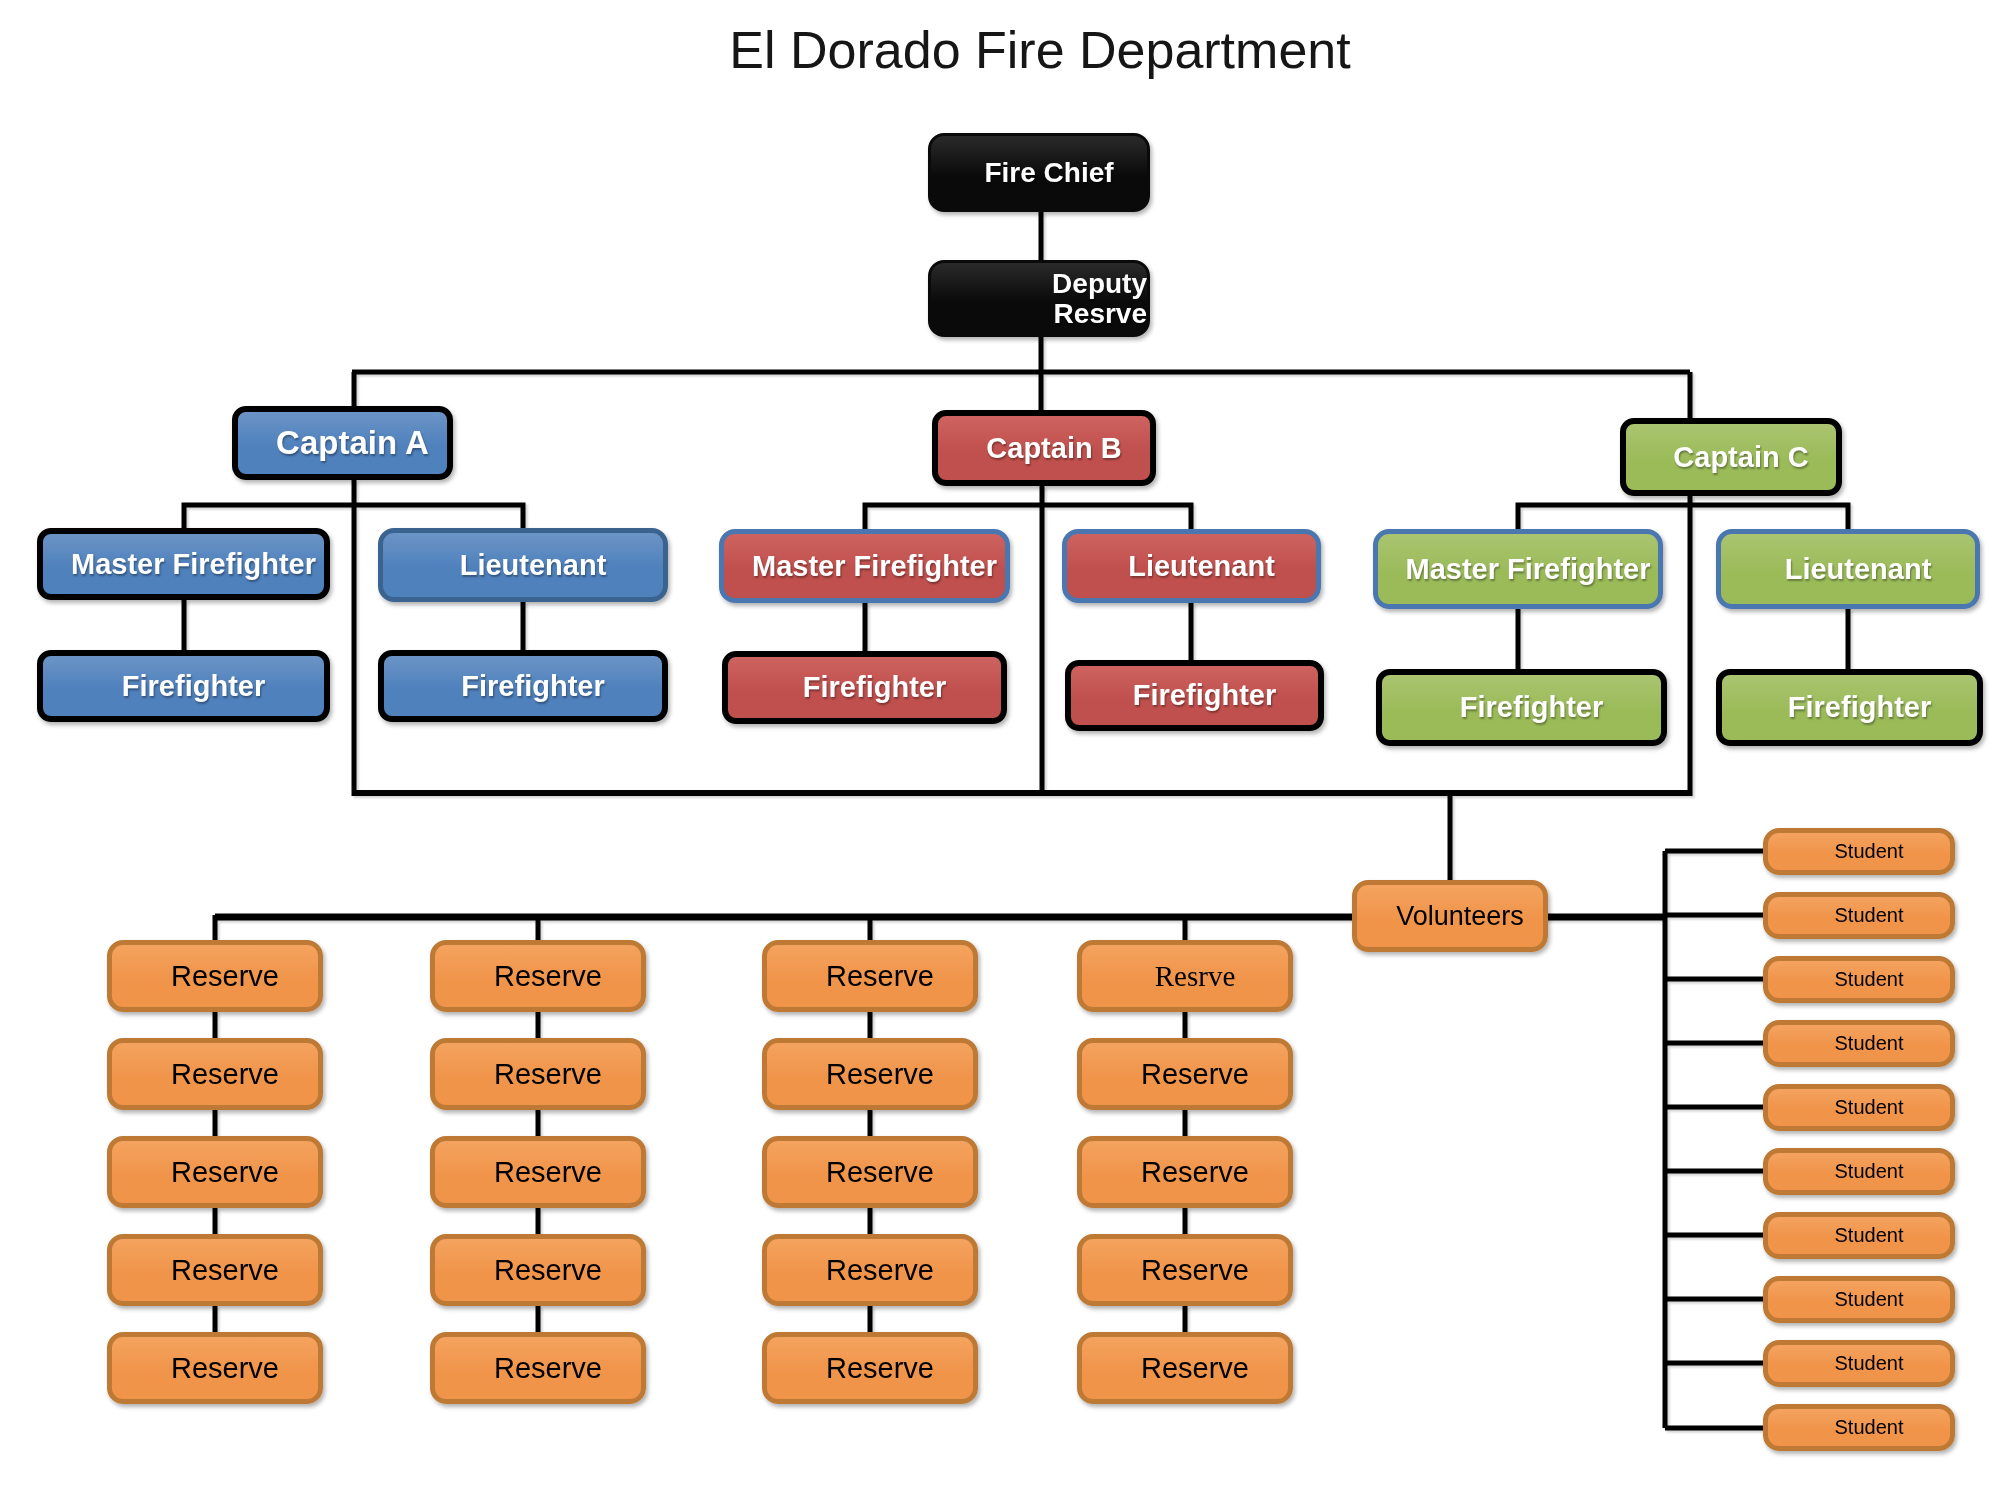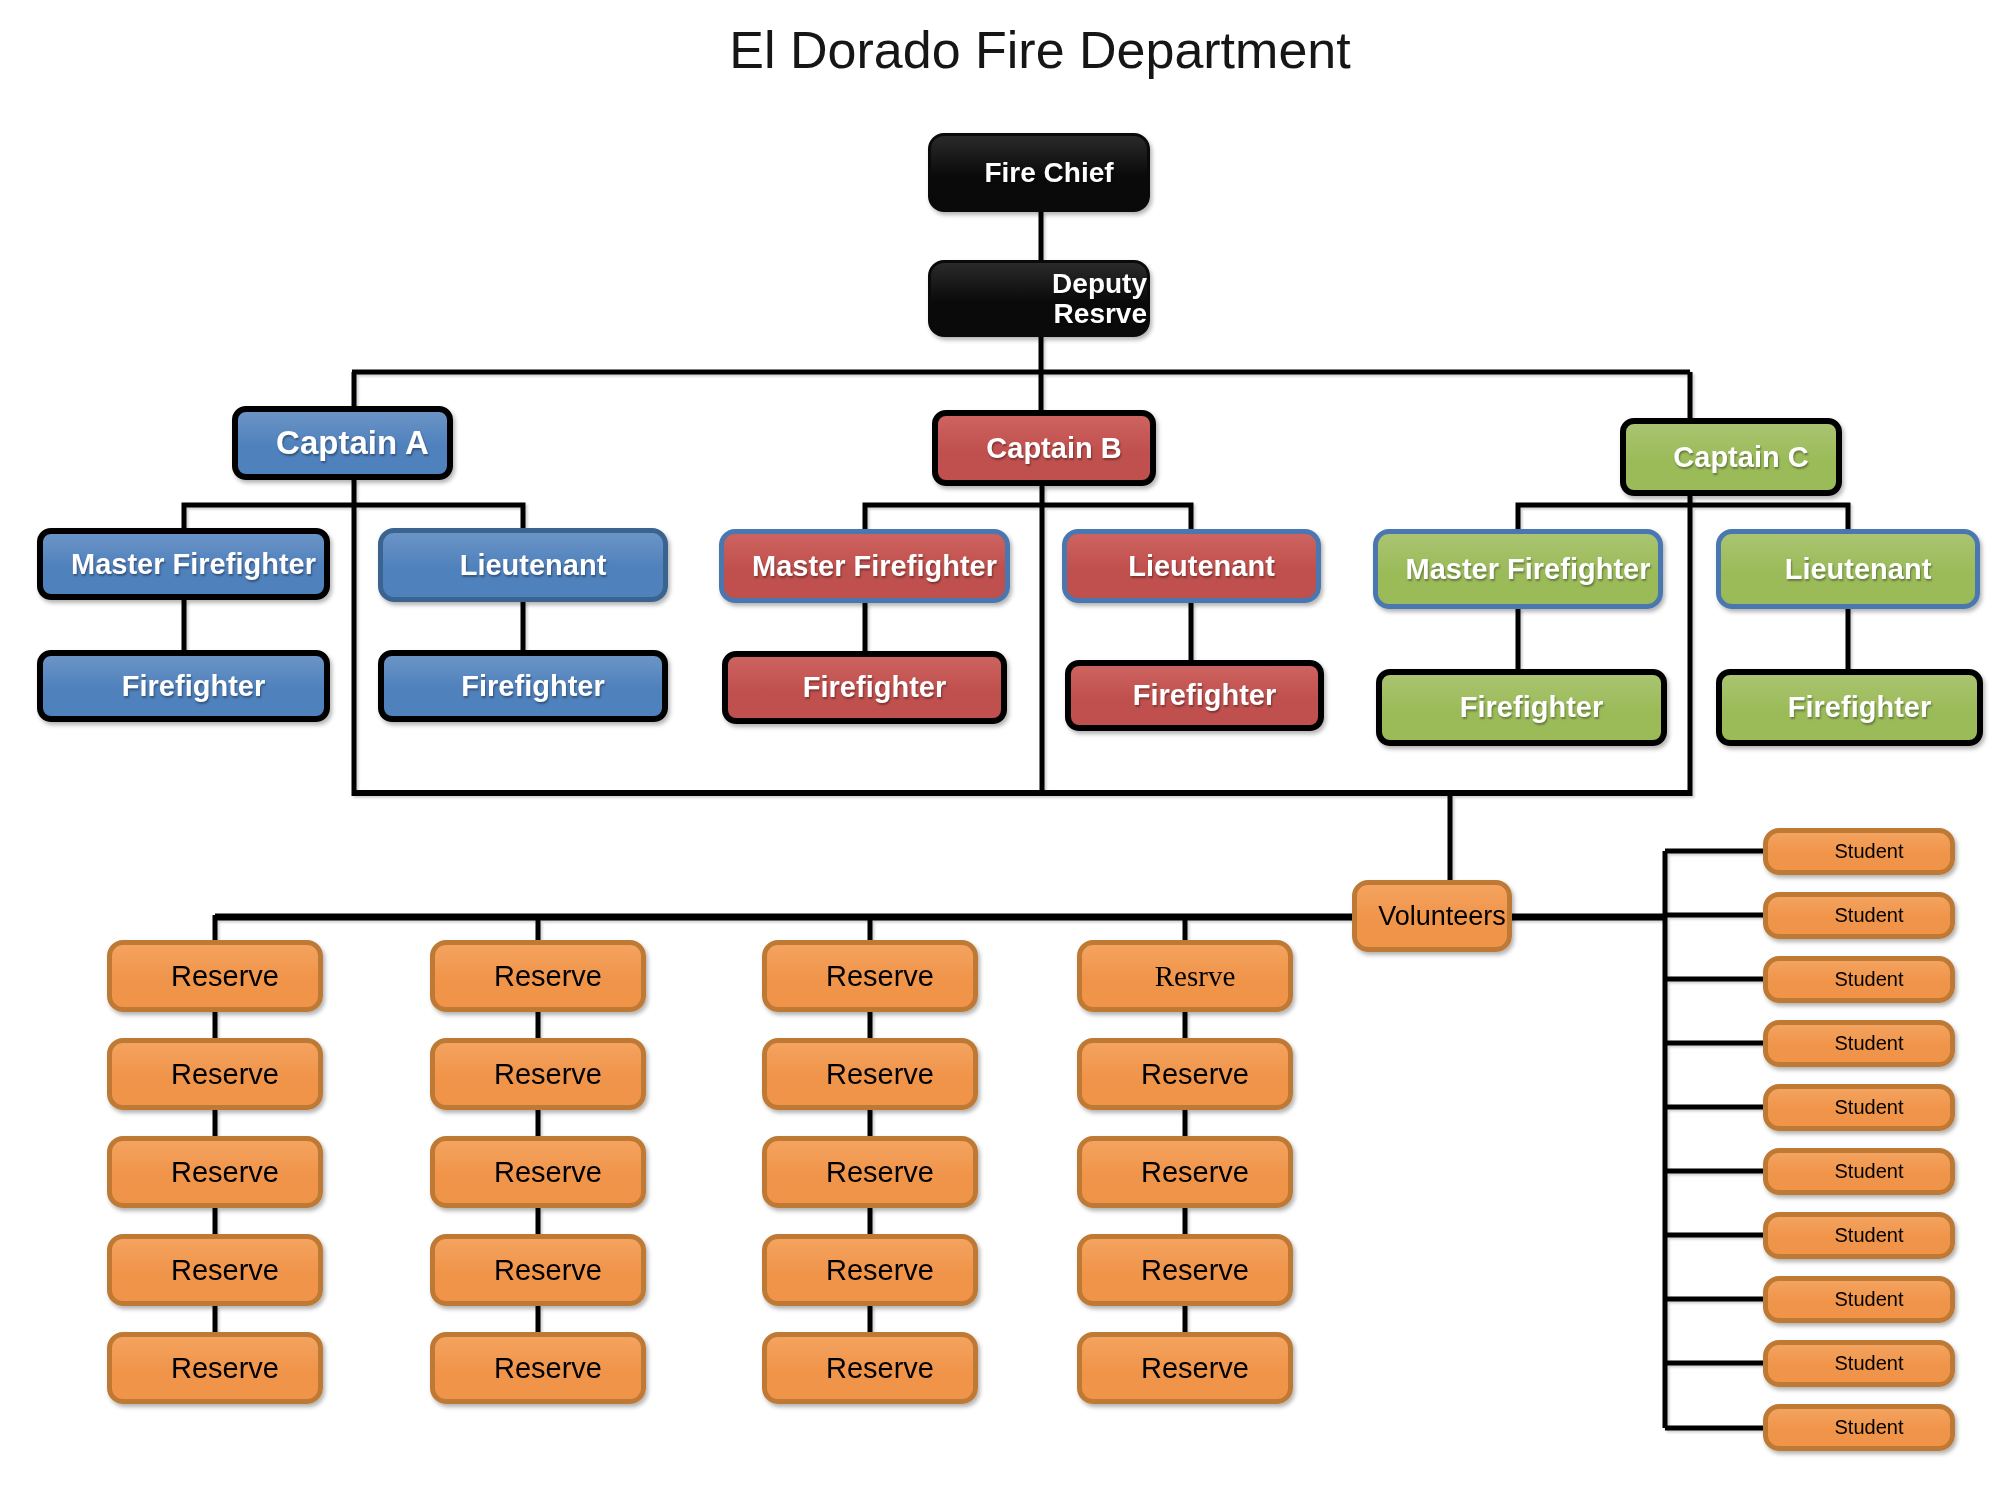--- a/index.html
+++ b/index.html
@@ -90,21 +90,21 @@
       <div class="node whitetext" style="left: 37px; top: 650px; width: 293px; height: 72px; background: linear-gradient(rgb(107, 148, 198) 0%, rgb(79, 129, 189) 55%); border-color: rgb(0, 0, 0); border-width: 6px; border-radius: 14px; color: rgb(255, 255, 255); font-weight: 700; font-size: 29px;">Firefighter</div>
       <div class="node whitetext" style="left: 378px; top: 650px; width: 290px; height: 72px; background: linear-gradient(rgb(107, 148, 198) 0%, rgb(79, 129, 189) 55%); border-color: rgb(0, 0, 0); border-width: 6px; border-radius: 14px; color: rgb(255, 255, 255); font-weight: 700; font-size: 29px;">Firefighter</div>
       <div class="node whitetext" style="left: 719px; top: 529px; width: 291px; height: 74px; background: linear-gradient(rgb(205, 99, 96) 0%, rgb(192, 80, 77) 55%); border-color: rgb(74, 119, 176); border-width: 5px; border-radius: 16px; color: rgb(255, 255, 255); font-weight: 700; font-size: 29px;">Master Firefighter</div>
       <div class="node whitetext" style="left: 1062px; top: 529px; width: 259px; height: 74px; background: linear-gradient(rgb(205, 99, 96) 0%, rgb(192, 80, 77) 55%); border-color: rgb(74, 119, 176); border-width: 5px; border-radius: 16px; color: rgb(255, 255, 255); font-weight: 700; font-size: 29px;">Lieutenant</div>
       <div class="node whitetext" style="left: 722px; top: 651px; width: 285px; height: 73px; background: linear-gradient(rgb(205, 99, 96) 0%, rgb(192, 80, 77) 55%); border-color: rgb(0, 0, 0); border-width: 6px; border-radius: 14px; color: rgb(255, 255, 255); font-weight: 700; font-size: 29px;">Firefighter</div>
       <div class="node whitetext" style="left: 1065px; top: 660px; width: 259px; height: 71px; background: linear-gradient(rgb(205, 99, 96) 0%, rgb(192, 80, 77) 55%); border-color: rgb(0, 0, 0); border-width: 6px; border-radius: 14px; color: rgb(255, 255, 255); font-weight: 700; font-size: 29px;">Firefighter</div>
       <div class="node whitetext" style="left: 1373px; top: 529px; width: 290px; height: 80px; background: linear-gradient(rgb(170, 196, 112) 0%, rgb(155, 187, 89) 55%); border-color: rgb(74, 119, 176); border-width: 5px; border-radius: 16px; color: rgb(255, 255, 255); font-weight: 700; font-size: 29px;">Master Firefighter</div>
       <div class="node whitetext" style="left: 1716px; top: 529px; width: 264px; height: 80px; background: linear-gradient(rgb(170, 196, 112) 0%, rgb(155, 187, 89) 55%); border-color: rgb(74, 119, 176); border-width: 5px; border-radius: 16px; color: rgb(255, 255, 255); font-weight: 700; font-size: 29px;">Lieutenant</div>
       <div class="node whitetext" style="left: 1376px; top: 669px; width: 291px; height: 77px; background: linear-gradient(rgb(170, 196, 112) 0%, rgb(155, 187, 89) 55%); border-color: rgb(0, 0, 0); border-width: 6px; border-radius: 14px; color: rgb(255, 255, 255); font-weight: 700; font-size: 29px;">Firefighter</div>
       <div class="node whitetext" style="left: 1716px; top: 669px; width: 267px; height: 77px; background: linear-gradient(rgb(170, 196, 112) 0%, rgb(155, 187, 89) 55%); border-color: rgb(0, 0, 0); border-width: 6px; border-radius: 14px; color: rgb(255, 255, 255); font-weight: 700; font-size: 29px;">Firefighter</div>
-      <div class="node" style="left: 1352px; top: 880px; width: 160px; height: 72px; background: linear-gradient(rgb(244, 163, 95) 0%, rgb(240, 148, 74) 55%); border-color: rgb(190, 122, 53); border-width: 5px; border-radius: 16px; color: rgb(0, 0, 0); font-weight: 400; font-size: 27px;">Volunteers</div>
+      <div class="node" style="left: 1352px; top: 880px; width: 196px; height: 72px; background: linear-gradient(rgb(244, 163, 95) 0%, rgb(240, 148, 74) 55%); border-color: rgb(190, 122, 53); border-width: 5px; border-radius: 16px; color: rgb(0, 0, 0); font-weight: 400; font-size: 27px;">Volunteers</div>
       <div class="node" style="left: 107px; top: 940px; width: 216px; height: 72px; background: linear-gradient(rgb(244, 163, 95) 0%, rgb(240, 148, 74) 55%); border-color: rgb(190, 122, 53); border-width: 5px; border-radius: 16px; color: rgb(0, 0, 0); font-weight: 400; font-size: 29px;">Reserve</div>
       <div class="node" style="left: 107px; top: 1038px; width: 216px; height: 72px; background: linear-gradient(rgb(244, 163, 95) 0%, rgb(240, 148, 74) 55%); border-color: rgb(190, 122, 53); border-width: 5px; border-radius: 16px; color: rgb(0, 0, 0); font-weight: 400; font-size: 29px;">Reserve</div>
       <div class="node" style="left: 107px; top: 1136px; width: 216px; height: 72px; background: linear-gradient(rgb(244, 163, 95) 0%, rgb(240, 148, 74) 55%); border-color: rgb(190, 122, 53); border-width: 5px; border-radius: 16px; color: rgb(0, 0, 0); font-weight: 400; font-size: 29px;">Reserve</div>
       <div class="node" style="left: 107px; top: 1234px; width: 216px; height: 72px; background: linear-gradient(rgb(244, 163, 95) 0%, rgb(240, 148, 74) 55%); border-color: rgb(190, 122, 53); border-width: 5px; border-radius: 16px; color: rgb(0, 0, 0); font-weight: 400; font-size: 29px;">Reserve</div>
       <div class="node" style="left: 107px; top: 1332px; width: 216px; height: 72px; background: linear-gradient(rgb(244, 163, 95) 0%, rgb(240, 148, 74) 55%); border-color: rgb(190, 122, 53); border-width: 5px; border-radius: 16px; color: rgb(0, 0, 0); font-weight: 400; font-size: 29px;">Reserve</div>
       <div class="node" style="left: 430px; top: 940px; width: 216px; height: 72px; background: linear-gradient(rgb(244, 163, 95) 0%, rgb(240, 148, 74) 55%); border-color: rgb(190, 122, 53); border-width: 5px; border-radius: 16px; color: rgb(0, 0, 0); font-weight: 400; font-size: 29px;">Reserve</div>
       <div class="node" style="left: 430px; top: 1038px; width: 216px; height: 72px; background: linear-gradient(rgb(244, 163, 95) 0%, rgb(240, 148, 74) 55%); border-color: rgb(190, 122, 53); border-width: 5px; border-radius: 16px; color: rgb(0, 0, 0); font-weight: 400; font-size: 29px;">Reserve</div>
       <div class="node" style="left: 430px; top: 1136px; width: 216px; height: 72px; background: linear-gradient(rgb(244, 163, 95) 0%, rgb(240, 148, 74) 55%); border-color: rgb(190, 122, 53); border-width: 5px; border-radius: 16px; color: rgb(0, 0, 0); font-weight: 400; font-size: 29px;">Reserve</div>
       <div class="node" style="left: 430px; top: 1234px; width: 216px; height: 72px; background: linear-gradient(rgb(244, 163, 95) 0%, rgb(240, 148, 74) 55%); border-color: rgb(190, 122, 53); border-width: 5px; border-radius: 16px; color: rgb(0, 0, 0); font-weight: 400; font-size: 29px;">Reserve</div>
       <div class="node" style="left: 430px; top: 1332px; width: 216px; height: 72px; background: linear-gradient(rgb(244, 163, 95) 0%, rgb(240, 148, 74) 55%); border-color: rgb(190, 122, 53); border-width: 5px; border-radius: 16px; color: rgb(0, 0, 0); font-weight: 400; font-size: 29px;">Reserve</div>

